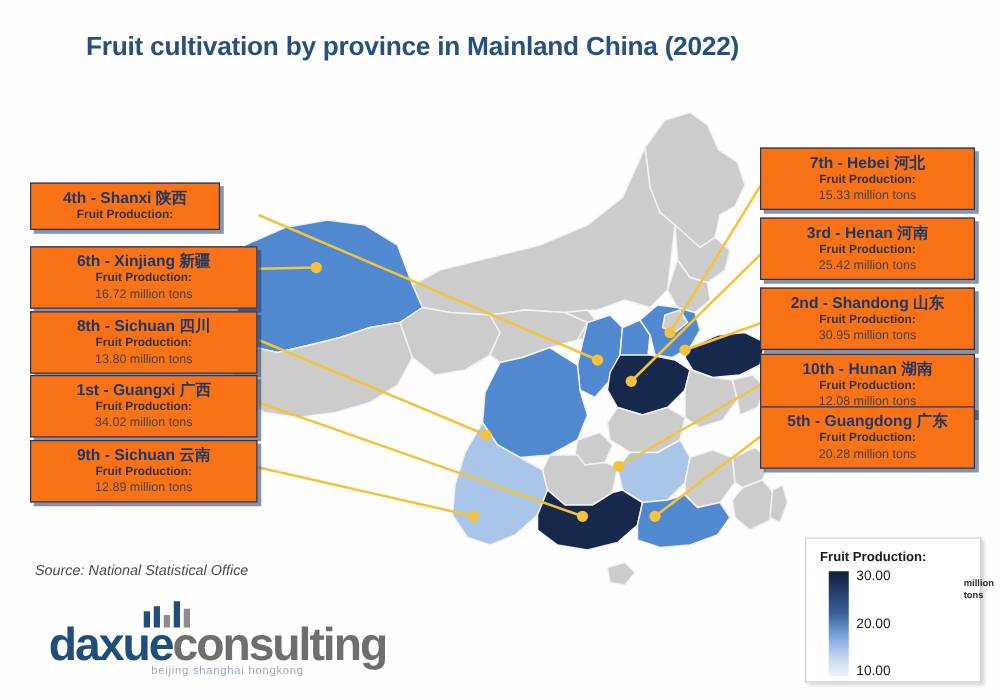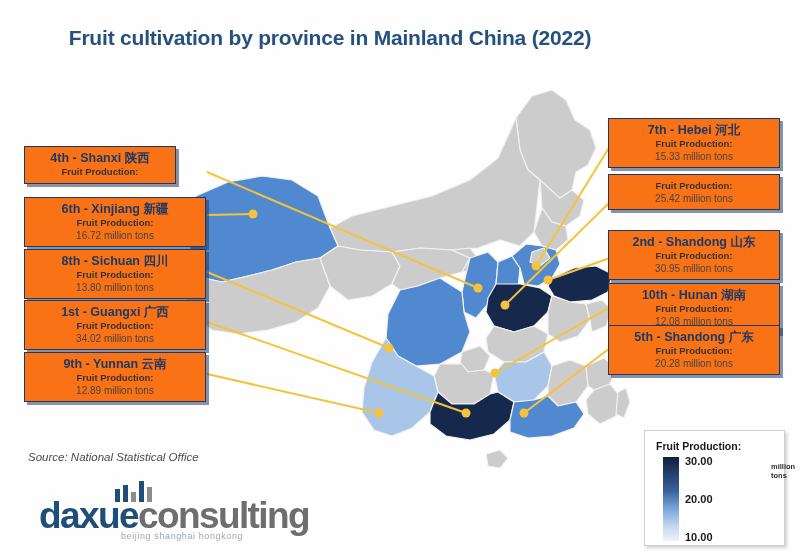--- a/index.html
+++ b/index.html
@@ -152,21 +152,21 @@
     left: 18px;
     top: 26px;
     width: 16px;
     height: 84px;
     background: linear-gradient(to bottom, #0e1f3d 0%, #20365e 14%, #3a6099 40%, #7aa6dd 62%, #c3d6ee 82%, #eef3fa 100%);
   }
   .legend-tick {
     position: absolute;
     left: 40px;
     font-size: 11px;
-    font-weight: bold;
+    font-weight: normal;
     color: #1a1a1a;
   }
   .legend-unit {
     position: absolute;
     left: 86px;
     top: 31px;
     font-size: 7.5px;
     font-weight: bold;
     color: #2a2a2a;
     padding-left: 40px;
@@ -312,50 +312,51 @@
     <div class="c-val">13.80 million tons</div>
   </div>
 
   <div class="callout" style="left:24px; top:300px; width:182px;">
     <div class="c-rank">1st - Guangxi 广西</div>
     <div class="c-lbl">Fruit Production:</div>
     <div class="c-val">34.02 million tons</div>
   </div>
 
   <div class="callout" style="left:24px; top:352px; width:182px;">
-    <div class="c-rank">9th - Yunnan 云南</div>
+    <div class="c-rank">9th - Sichuan 云南</div>
     <div class="c-lbl">Fruit Production:</div>
     <div class="c-val">12.89 million tons</div>
   </div>
 
   <div class="callout" style="left:608px; top:118px; width:172px;">
     <div class="c-rank">7th - Hebei 河北</div>
     <div class="c-lbl">Fruit Production:</div>
     <div class="c-val">15.33 million tons</div>
   </div>
 
   <div class="callout" style="left:608px; top:174px; width:172px;">
+    <div class="c-rank">3rd - Henan 河南</div>
     <div class="c-lbl">Fruit Production:</div>
     <div class="c-val">25.42 million tons</div>
   </div>
 
   <div class="callout" style="left:608px; top:230px; width:172px;">
     <div class="c-rank">2nd - Shandong 山东</div>
     <div class="c-lbl">Fruit Production:</div>
     <div class="c-val">30.95 million tons</div>
   </div>
 
   <div class="callout" style="left:608px; top:283px; width:172px;">
     <div class="c-rank">10th - Hunan 湖南</div>
     <div class="c-lbl">Fruit Production:</div>
     <div class="c-val">12.08 million tons</div>
   </div>
 
   <div class="callout" style="left:608px; top:325px; width:172px;">
-    <div class="c-rank">5th - Shandong 广东</div>
+    <div class="c-rank">5th - Guangdong 广东</div>
     <div class="c-lbl">Fruit Production:</div>
     <div class="c-val">20.28 million tons</div>
   </div>
 
   <div class="source">Source: National Statistical Office</div>
 
   <div id="logo">
     <div class="logo-bars">
       <i style="left:0px;  height:13px; background:#1f4e79;"></i>
       <i style="left:8px;  height:17px; background:#1f4e79;"></i>

